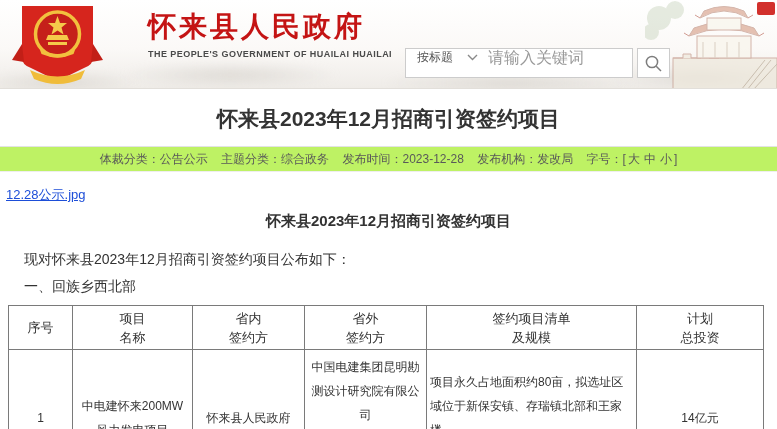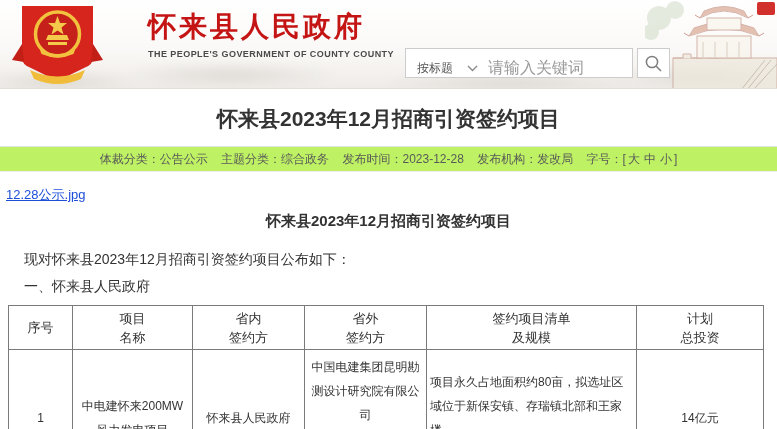--- a/index.html
+++ b/index.html
@@ -23,21 +23,21 @@
 
   .emblem { position:absolute; left:10px; top:4px; width:95px; height:80px; }
   .brand { position:absolute; left:148px; top:10px; }
   .site-name { font-size:28px; font-weight:bold; color:#c41414; letter-spacing:3px; line-height:34px; }
   .site-name-en { margin-top:5px; font-size:9px; font-weight:600; color:#4a4a4a; letter-spacing:.45px; }
 
   .building { position:absolute; right:0; top:-2px; width:132px; height:92px; opacity:.8; }
 
   .searchbar { position:absolute; left:405px; top:48px; height:30px; display:flex; }
   .search-box { width:228px; height:30px; background:#fff; border:1px solid #ccc;
-    display:flex; align-items:flex-end; }
+    display:flex; align-items:flex-start; }
   .search-cat { display:flex; align-items:center; gap:14px; padding:0 10px 0 11px;
     font-size:12px; color:#555; cursor:pointer; white-space:nowrap; }
   .search-input { flex:1; border:0; outline:none; font-size:16px; color:#7f1d1d; min-width:0;
     font-family:"Liberation Sans", sans-serif; }
   .search-input::placeholder { color:#9a9a9a; }
   .search-btn { margin-left:4px; width:33px; height:30px; background:#fff; border:1px solid #ccc;
     display:flex; align-items:center; justify-content:center; cursor:pointer; }
   .corner-badge { position:absolute; right:2px; top:2px; width:18px; height:13px;
     background:#d2302c; border-radius:2px; }
 
@@ -112,21 +112,21 @@
         <circle cx="47.5" cy="30" r="22" fill="#c5201a" stroke="#f2c13e" stroke-width="3.5"></circle>
         <polygon points="47.5,12 50,19 57,19 51.5,23.5 53.5,30.5 47.5,26.5 41.5,30.5 43.5,23.5 38,19 45,19" fill="#f5ca4a"></polygon>
         <path d="M36 36 h23 l-2 -5 h-19 Z M38 38 h19 v3 h-19 Z" fill="#f5ca4a"></path>
         <path d="M30 46 q17.5 8 35 0 l-1.5 4 q-16 7 -32 0 Z" fill="#f2c13e"></path>
         <path d="M20 66 q27.5 13 55 0 l-4 9 q-23.5 10 -47 0 Z" fill="#f0bc3a"></path>
       </svg>
     </div>
 
     <div class="brand">
       <div class="site-name">怀来县人民政府</div>
-      <div class="site-name-en">THE PEOPLE'S GOVERNMENT OF COUNTY COUNTY</div>
+      <div class="site-name-en">THE PEOPLE'S GOVERNMENT OF HUAILAI HUAILAI</div>
     </div>
 
     <div class="searchbar">
       <div class="search-box">
         <span class="search-cat">
           <span>按标题</span>
           <svg width="11" height="7" viewBox="0 0 11 7">
             <polyline points="1,1 5.5,5.5 10,1" fill="none" stroke="#8a8a8a" stroke-width="1.4"></polyline>
           </svg>
         </span>
@@ -154,21 +154,21 @@
       <span class="grp">
         <span>字号：</span><span>[</span><span class="size-link">大</span><span class="size-link">中</span><span class="size-link">小</span><span>]</span>
       </span>
     </div>
 
     <a class="attachment">12.28公示.jpg</a>
 
     <h2 class="article-subtitle">怀来县2023年12月招商引资签约项目</h2>
 
     <p class="intro">现对怀来县2023年12月招商引资签约项目公布如下：</p>
-    <p class="section-heading">一、怀来县人民政府</p>
+    <p class="section-heading">一、回族乡西北部</p>
 
     <table class="projects-table">
       <colgroup>
         <col class="c-no">
           <col class="c-proj">
           <col class="c-in">
         <col class="c-out">
           <col class="c-cont">
           <col class="c-inv">
       </colgroup>

